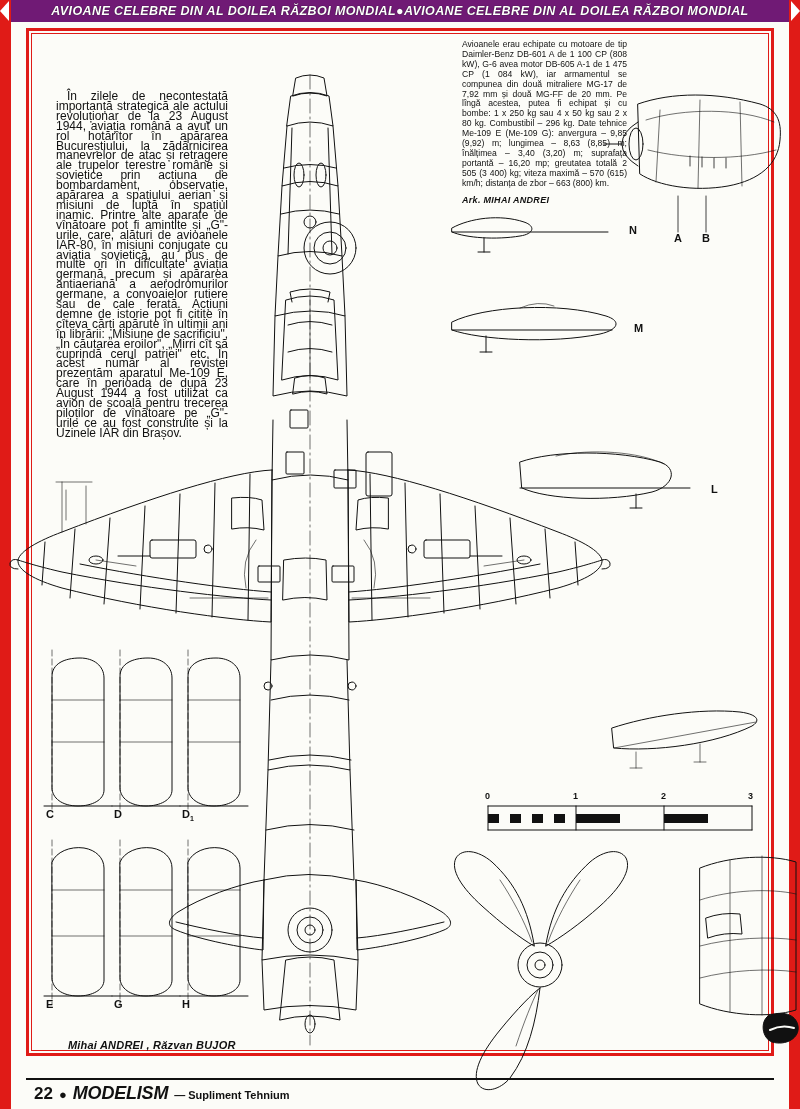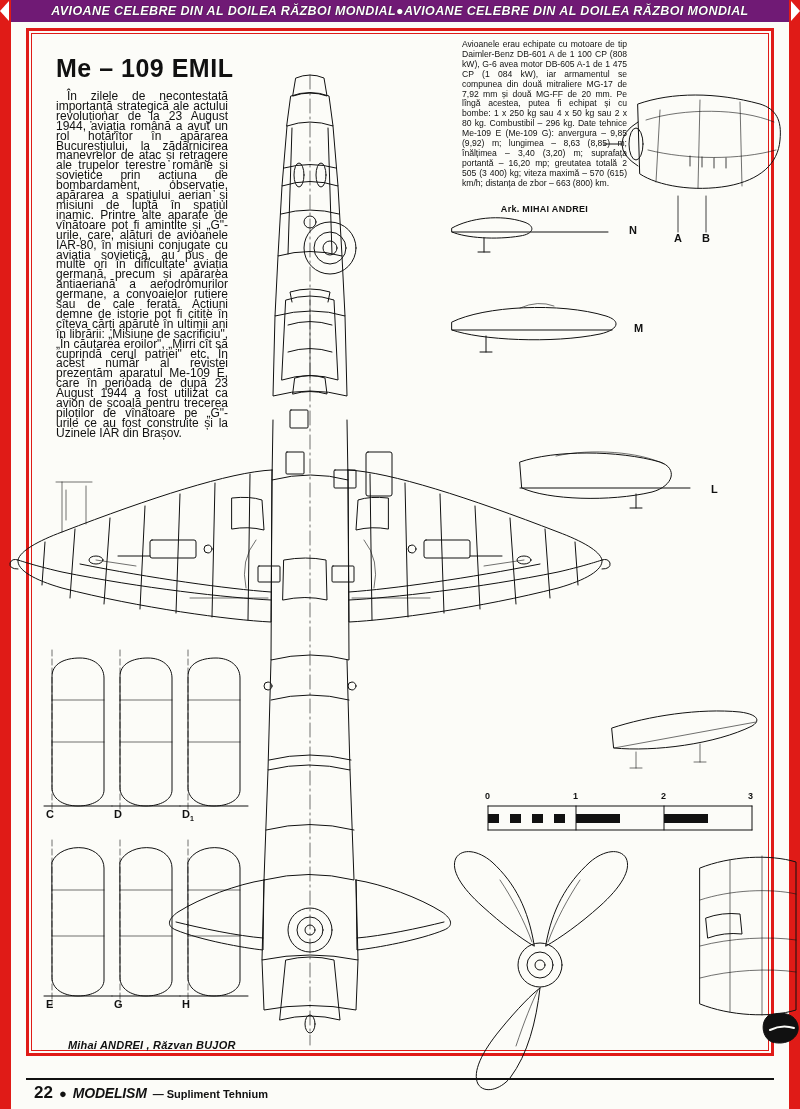--- a/index.html
+++ b/index.html
@@ -67,23 +67,23 @@
   .col-left p{margin:0;text-indent:11px;}
   .col-right{
     position:absolute;left:462px;top:40px;width:165px;
     font-size:8.6px;line-height:9.9px;
     text-align:justify;
     font-family:"Liberation Sans", sans-serif;
     color:#111;
   }
   .col-right p{margin:0;text-indent:0;}
   .credit{
-    margin-top:16px;
-    text-align:center;
-    font-weight:bold;
+    margin-top:7px;
+    text-align:left;
+    font-weight:bold;font-style:italic;
     font-size:9px;letter-spacing:.3px;
   }
   
   .draw{
     position:absolute;left:0;top:0;width:800px;height:1109px;
     pointer-events:none;
   }
   .draw svg{display:block;}
   
   .lbl{
@@ -104,21 +104,21 @@
     letter-spacing:.2px;
   }
   
   .footer{
     position:absolute;left:34px;top:1083px;
     display:flex;align-items:baseline;gap:6px;
   }
   .footer .pg{font-size:17px;font-weight:bold;}
   .footer .dot{font-size:13px;}
   .footer .mag{
-    font-size:14px;font-weight:bold;font-style:italic;
+    font-size:18px;font-weight:bold;font-style:italic;
     letter-spacing:-.2px;
   }
   .footer .sup{font-size:11px;font-weight:bold;}
   .rule{
     position:absolute;left:26px;top:1078px;width:748px;height:2px;background:#111;
   }
 </style>
 </head>
 <body>
 
@@ -135,21 +135,20 @@
   <div class="banner-edge r">
     <svg width="11" height="22" viewBox="0 0 11 22">
         <polygon points="11,11 2,1 2,21" fill="#ffffff"></polygon>
       </svg>
   </div>
 
   <div class="frame">
     <div class="frame-inner"></div>
   </div>
 
-  <div class="title">Me – 109 EMIL</div>
 
   <div class="col-left">
     <p>În zilele de necontestată importanță strategică ale actului revoluționar de la 23 August 1944, aviația română a avut un rol hotărîtor în apărarea Bucureștiului, la zădărnicirea manevrelor de atac și retragere ale trupelor terestre române și sovietice prin acțiuna de bombardament, observație, apărarea a spațiului aerian și misiuni de luptă în spațiul inamic. Printre alte aparate de vînătoare pot fi amintite și „G"-urile, care, alături de avioanele IAR-80, în misiuni conjugate cu aviația sovietică, au pus de multe ori în dificultate aviația germană, precum și apărarea antiaeriană a aerodromurilor germane, a convoaielor rutiere sau de cale ferată. Acțiuni demne de istorie pot fi citite în cîteva cărți apărute în ultimii ani în librării: „Misiune de sacrificiu", „În căutarea eroilor", „Mirri cît să cuprindă cerul patriei" etc. În acest număr al revistei prezentăm aparatul Me-109 E, care în perioada de după 23 August 1944 a fost utilizat ca avion de școală pentru trecerea piloților de vînătoare pe „G"-urile ce au fost construite și la Uzinele IAR din Brașov.</p>
   </div>
 
   <div class="col-right">
     <p>Avioanele erau echipate cu motoare de tip Daimler-Benz DB-601 A de 1 100 CP (808 kW), G-6 avea motor DB-605 A-1 de 1 475 CP (1 084 kW), iar armamentul se compunea din două mitraliere MG-17 de 7,92 mm și două MG-FF de 20 mm. Pe lîngă acestea, putea fi echipat și cu bombe: 1 x 250 kg sau 4 x 50 kg sau 2 x 80 kg. Combustibil – 296 kg. Date tehnice Me-109 E (Me-109 G): anvergura – 9,85 (9,92) m; lungimea – 8,63 (8,85) m; înălțimea – 3,40 (3,20) m; suprafața portantă – 16,20 mp; greutatea totală 2 505 (3 400) kg; viteza maximă – 570 (615) km/h; distanța de zbor – 663 (800) km.</p>
     <div class="credit">Ark. MIHAI ANDREI</div>
   </div>
 

